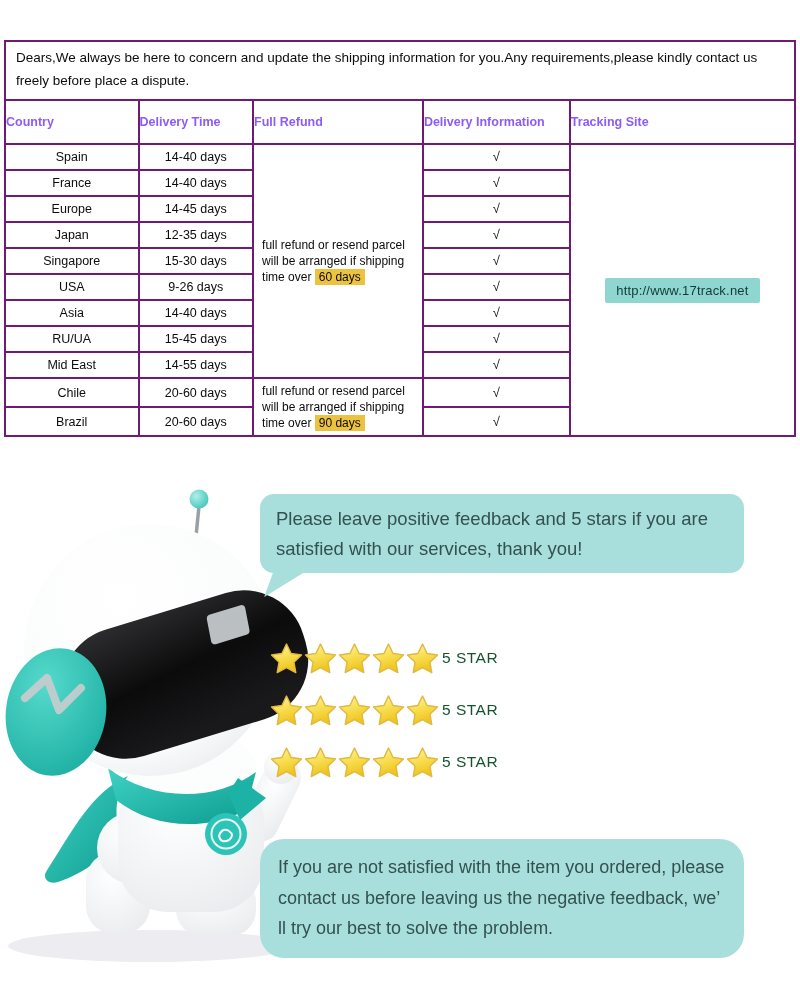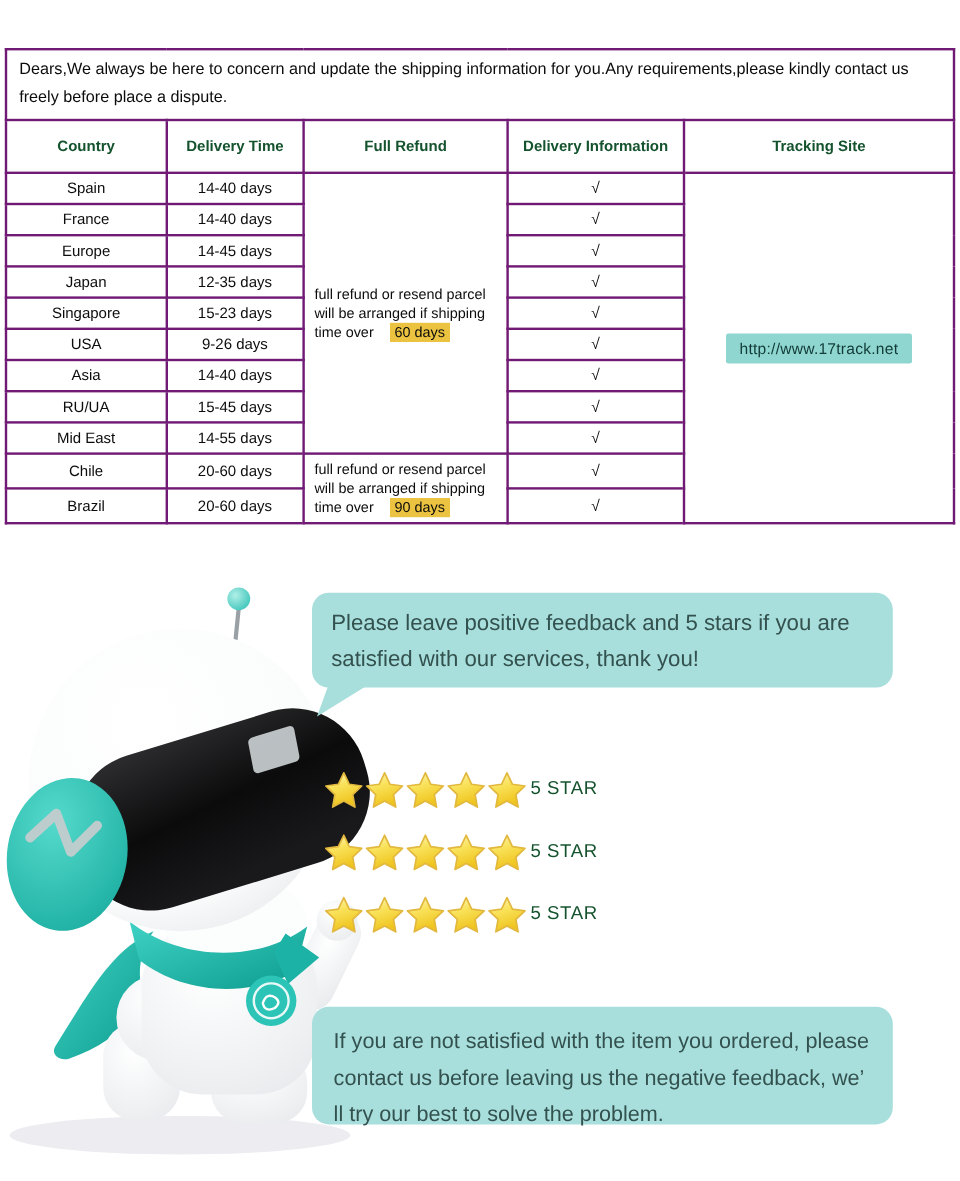--- a/index.html
+++ b/index.html
@@ -17,28 +17,28 @@
     width: 100%; border-collapse: collapse; table-layout: fixed;
   }
   table.shipping td, table.shipping th {
     border: 2px solid #701a75; padding: 0;
   }
   .intro-cell {
     font-size: 13.5px; line-height: 1.7; padding: 5px 10px 6px 10px !important;
     text-align: left; color: #0c0c0c;
   }
   .header-row th {
-    height: 44px; font-size: 12.5px; font-weight: bold; text-align: center; color: #14532d;
+    height: 44px; font-size: 12.5px; font-weight: bold; text-align: left; color: #8b5cf6;
   }
   .data-row td { height: 26px; font-size: 12.5px; text-align: center; color: #0c0c0c; }
   td.refund-cell {
     text-align: left; vertical-align: middle; font-size: 12px; line-height: 1.35;
     padding: 4px 6px 4px 8px !important;
   }
-  .hl-yellow { background: #ecc340; padding: 1px 4px; margin-left: 10px; }
+  .hl-yellow { background: #ecc340; padding: 1px 4px; }
   td.site-cell { text-align: center; vertical-align: middle; }
   .url-chip {
     display: inline-block; background: #8ed6cf; color: #123b38;
     font-size: 13px; padding: 5px 11px; border-radius: 2px; letter-spacing: 0.2px;
   }
   td.check-cell { font-size: 13px; }
 
   
   .bubble {
     position: absolute; background: #a8dfdc; color: #33514e;
@@ -48,22 +48,22 @@
     left: 260px; top: 494px; width: 484px; height: 79px;
     padding: 10px 16px; font-size: 18.5px; line-height: 30px;
   }
   .bubble-top::after {
     content: ""; position: absolute; left: 14px; bottom: -24px;
     width: 0; height: 0;
     border-top: 27px solid #a8dfdc; border-right: 34px solid transparent;
     transform: skewX(-20deg); transform-origin: top left;
   }
   .bubble-bottom {
-    left: 260px; top: 839px; width: 484px; height: 98px;
-    padding: 13px 18px; font-size: 18px; line-height: 30.5px;
+    left: 260px; top: 839px; width: 484px; height: 119px;
+    padding: 13px 18px; font-size: 18px; line-height: 30.5px; border-radius: 24px;
   }
 
   .ratings { position: absolute; left: 270px; top: 641px; width: 470px; }
   .rating-row { display: flex; align-items: center; height: 34px; margin-bottom: 18px; }
   .rating-label {
     width: 205px; text-align: right; font-size: 16.5px; color: #4a4a4a;
     padding-right: 6px; white-space: nowrap;
   }
   .stars { display: flex; align-items: center; }
   .star { width: 33px; height: 33px; margin-right: 1px; }
@@ -129,21 +129,21 @@
         <td>14-45 days</td>
         <td class="check-cell">√</td>
       </tr>
       <tr class="data-row">
         <td>Japan</td>
         <td>12-35 days</td>
         <td class="check-cell">√</td>
       </tr>
       <tr class="data-row">
         <td>Singapore</td>
-        <td>15-23 days</td>
+        <td>15-30 days</td>
         <td class="check-cell">√</td>
       </tr>
       <tr class="data-row">
         <td>USA</td>
         <td>9-26 days</td>
         <td class="check-cell">√</td>
       </tr>
       <tr class="data-row">
         <td>Asia</td>
         <td>14-40 days</td>

